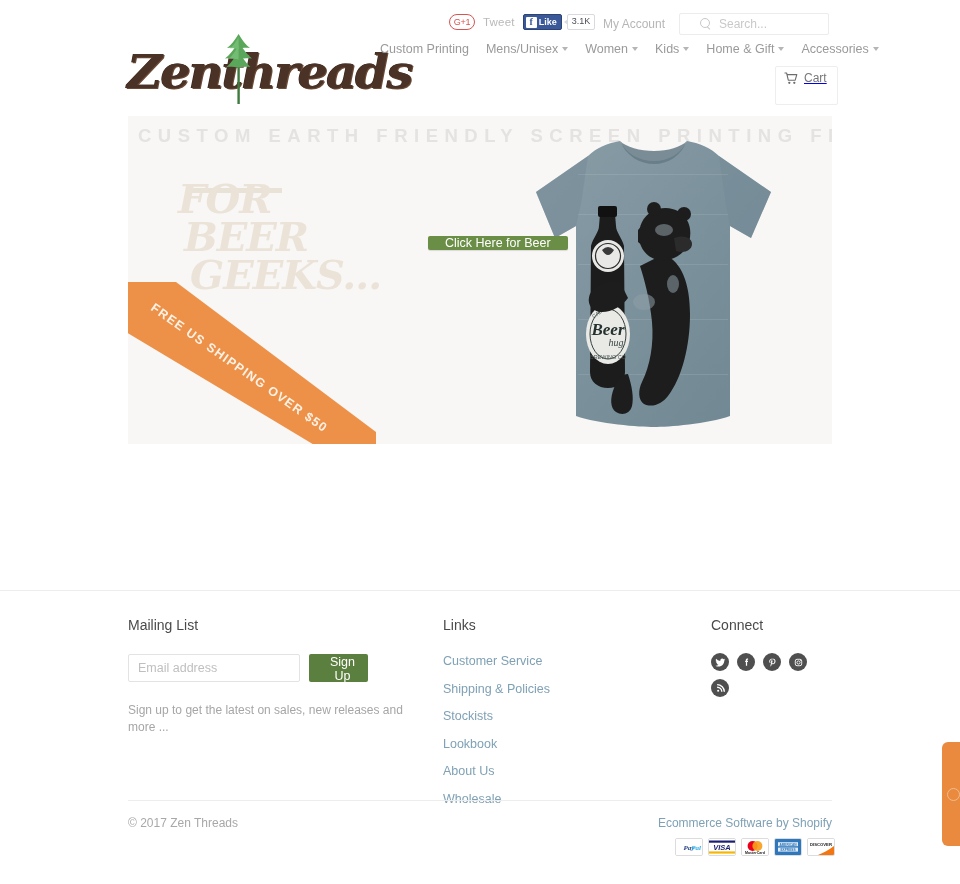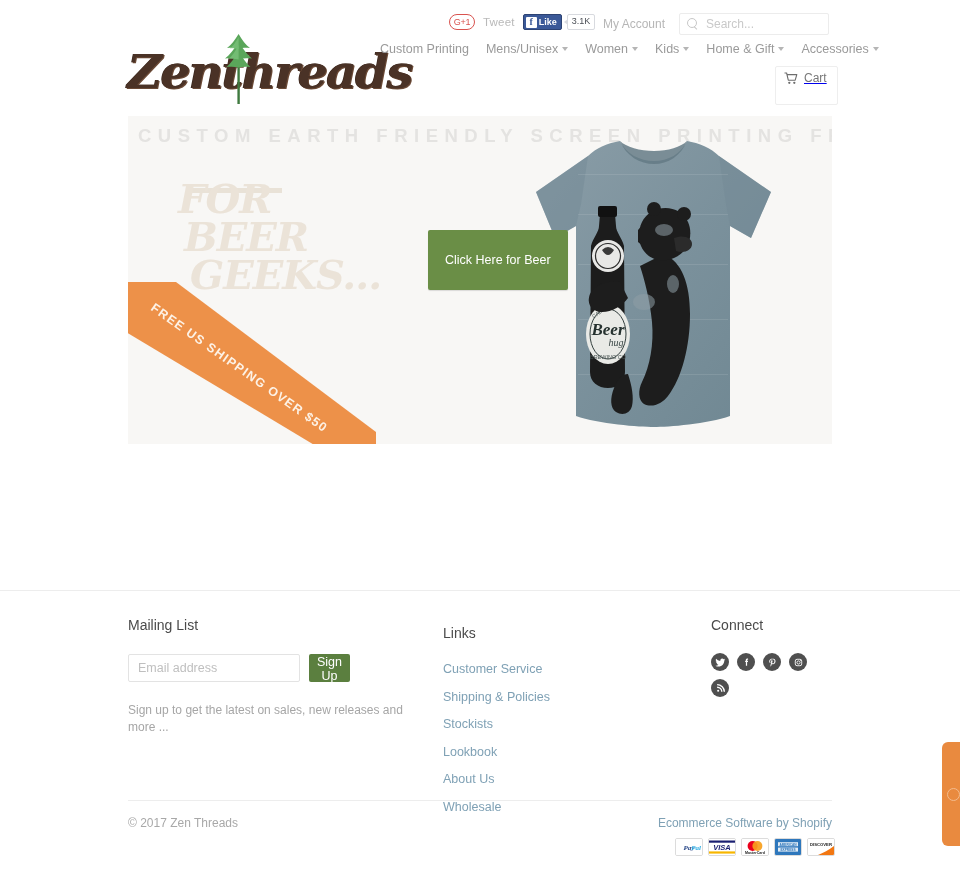--- a/index.html
+++ b/index.html
@@ -55,21 +55,21 @@
   }
 
   .my-account {
     position: absolute; left: 603px; top: 17px;
     font-size: 12px; color: #b6b6b6; text-decoration: none;
   }
   .search-box {
     position: absolute; left: 679px; top: 13px;
     width: 150px; height: 22px;
     border: 1px solid #ececec; border-radius: 2px; background: #fff;
-    display: flex; align-items: center; padding-left: 7px;
+    display: flex; align-items: center; padding-left: 20px;
   }
   .search-icon { width: 12px; height: 12px; position: relative; flex: none; margin-right: 5px; }
   .search-icon::before {
     content:""; position:absolute; left:0; top:0;
     width:8px; height:8px; border:1.3px solid #c8c8c8; border-radius:50%;
   }
   .search-icon::after {
     content:""; position:absolute; left:7px; top:7.5px;
     width:4px; height:1.3px; background:#c8c8c8; transform: rotate(45deg);
     transform-origin: left center;
@@ -149,23 +149,23 @@
   }
   .hero-sublines .l1 { font-size: 40px; letter-spacing: -1px; }
   .hero-sublines .l2 { font-size: 40px; letter-spacing: -1px; margin-left: 6px; }
   .hero-sublines .l3 { font-size: 40px; letter-spacing: -1px; margin-left: 12px; }
   .hero-rule {
     position:absolute; left: 62px; top: 72px; width: 92px; height: 5px;
     background: #e9e2d7;
   }
 
   .hero-btn {
-    position: absolute; left: 300px; top: 114px;
+    position: absolute; left: 300px; top: 120px;
     background: #6a8e46; color: #fff;
-    font-size: 12.5px; padding: 23px 17px; border: none; border-radius: 2px;
+    font-size: 12.5px; padding: 0 17px; border: none; border-radius: 2px;
     cursor: pointer; z-index: 6;
     box-shadow: 0 1px 1px rgba(0,0,0,.12);
     font-family: "Liberation Sans", sans-serif;
   }
 
   
   .shirt-wrap { position: absolute; left: 340px; top: 18px; width: 350px; height: 300px; z-index:3; }
   .shirt-svg { display:block; }
 
   
@@ -191,30 +191,31 @@
   .col-mailing { position: absolute; left: 128px; top: 26px; width: 300px; }
   .mail-form { display: flex; margin-top: 21px; }
   .email-input {
     width: 172px; height: 28px;
     border: 1px solid #e3e3e3; border-radius: 2px; background: #fff;
     padding: 4px 9px; font-size: 12.5px; color: #555; outline: none;
     font-family: "Liberation Sans", sans-serif;
   }
   .email-input::placeholder { color: #bfbfbf; }
   .signup-btn {
-    margin-left: 9px; width: 41px; height: 28px;
+    margin-left: 9px; width: 59px; height: 28px;
     background: #5b7f3f; color: #fff; border: none; border-radius: 2px;
     font-size: 12.5px; cursor: pointer;
     font-family: "Liberation Sans", sans-serif;
+    padding-left: 14px;
   }
   .mail-note {
     margin-top: 20px; font-size: 12px; color: #a6a6a6; line-height: 1.4;
   }
 
-  .col-links { position: absolute; left: 443px; top: 26px; width: 240px; margin-top: 8px; }
+  .col-links { position: absolute; left: 443px; top: 26px; width: 240px; }
   .link-list { margin: 18px 0 0 0; padding: 0; list-style: none; }
   .link-list li { margin-bottom: 9.5px; }
   .link-list a {
     font-size: 12.5px; color: #7fa1b5; text-decoration: none;
   }
 
   .col-connect { position: absolute; left: 711px; top: 26px; width: 200px; }
   .social-row { margin-top: 20px; display: flex; gap: 8px; flex-wrap: wrap; width: 112px; }
   .social-icon {
     width: 18px; height: 18px; border-radius: 50%;

